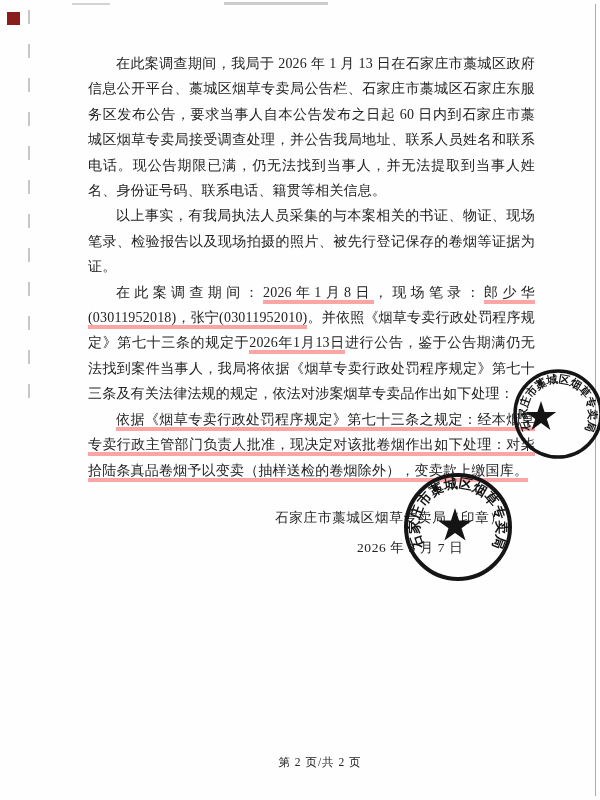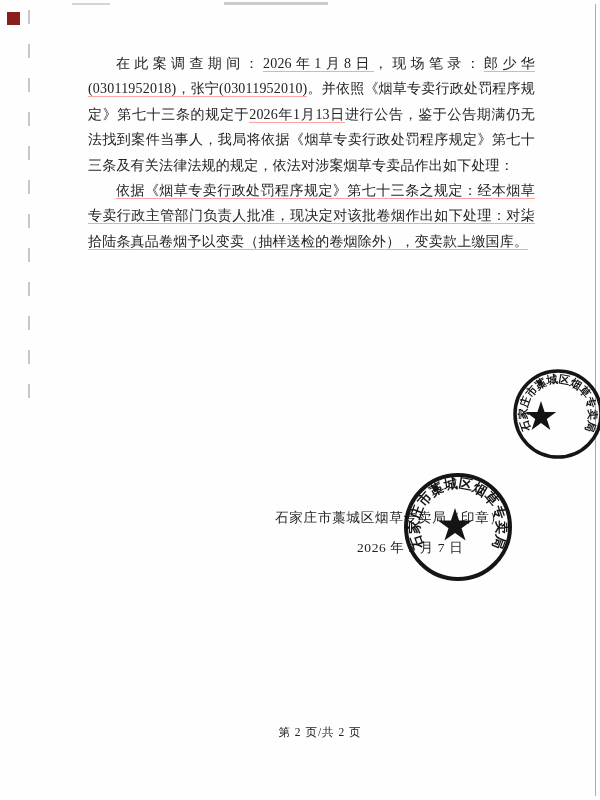--- a/index.html
+++ b/index.html
@@ -14,33 +14,33 @@
   
   .content{
     position:absolute;
     left:88px;top:51px;width:447px;
     font-size:14px;line-height:25.4px;
     text-align:justify;
     text-justify:inter-character;
     letter-spacing:0.2px;
   }
   .content p{margin:0;text-indent:2em;}
-  .u{border-bottom:1px solid #fca5a5;}
+  .u{border-bottom:4px solid #fca5a5;}
   
   .sig-agency{
     position:absolute;left:275px;top:509px;
     font-size:13.5px;letter-spacing:0.8px;white-space:nowrap;
   }
   .sig-date{
     position:absolute;left:357px;top:539px;
     font-size:13.5px;letter-spacing:0.6px;white-space:nowrap;
   }
   
   .footer{
-    position:absolute;top:725px;left:320px;
+    position:absolute;top:755px;left:320px;
     transform:translateX(-50%);
     font-size:11.5px;letter-spacing:1px;white-space:nowrap;
   }
   
   .left-dashes{
     position:absolute;left:28px;top:10px;width:2px;height:395px;
     background:repeating-linear-gradient(180deg,
       rgba(145,145,145,.50) 0 14px, rgba(255,255,255,0) 14px 34px);
   }
   .right-line{
@@ -61,20 +61,22 @@
 
 <div class="page">
 
   <div class="red-mark"></div>
   <div class="left-dashes"></div>
   <div class="right-line"></div>
   <div class="smudge1"></div>
   <div class="smudge2"></div>
 
   <div class="content">
+    <p>在此案调查期间，我局于 2026 年 1 月 13 日在石家庄市藁城区政府信息公开平台、藁城区烟草专卖局公告栏、石家庄市藁城区石家庄东服务区发布公告，要求当事人自本公告发布之日起 60 日内到石家庄市藁城区烟草专卖局接受调查处理，并公告我局地址、联系人员姓名和联系电话。现公告期限已满，仍无法找到当事人，并无法提取到当事人姓名、身份证号码、联系电话、籍贯等相关信息。</p>
+    <p>以上事实，有我局执法人员采集的与本案相关的书证、物证、现场笔录、检验报告以及现场拍摄的照片、被先行登记保存的卷烟等证据为证。</p>
     <p><span>在此案调查期间：</span><span class="u">2026年1月8日</span><span>，现场笔录：</span><span class="u">郎少华(03011952018)，张宁(03011952010)</span><span>。并依照《烟草专卖行政处罚程序规定》第七十三条的规定于</span><span class="u">2026年1月13日</span><span>进行公告，鉴于公告期满仍无法找到案件当事人，我局将依据《烟草专卖行政处罚程序规定》第七十三条及有关法律法规的规定，依法对涉案烟草专卖品作出如下处理：</span></p>
     <p><span class="u">依据《烟草专卖行政处罚程序规定》第七十三条之规定：经本烟草专卖行政主管部门负责人批准，现决定对该批卷烟作出如下处理：对柒拾陆条真品卷烟予以变卖（抽样送检的卷烟除外），变卖款上缴国库。</span></p>
   </div>
 
   <div class="sig-agency">石家庄市藁城区烟草专卖局（印章）</div>
   <div class="sig-date">2026 年 3 月 7 日</div>
 
   <div class="footer">第 2 页/共 2 页</div>
 
   <svg class="seal-svg" width="600" height="800" viewBox="0 0 600 800">

